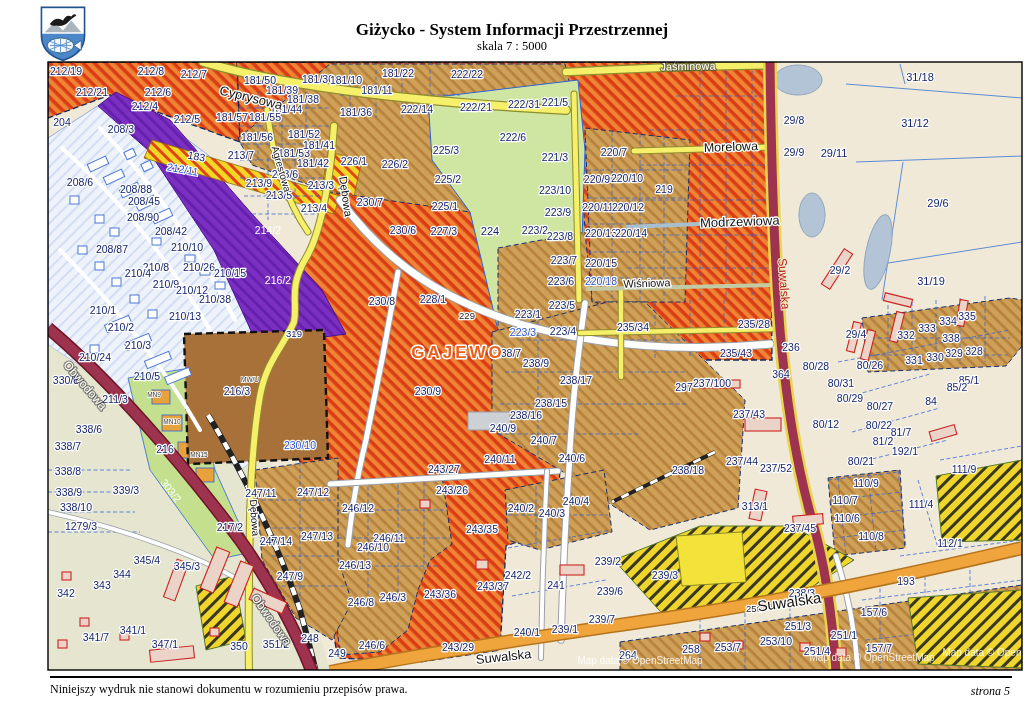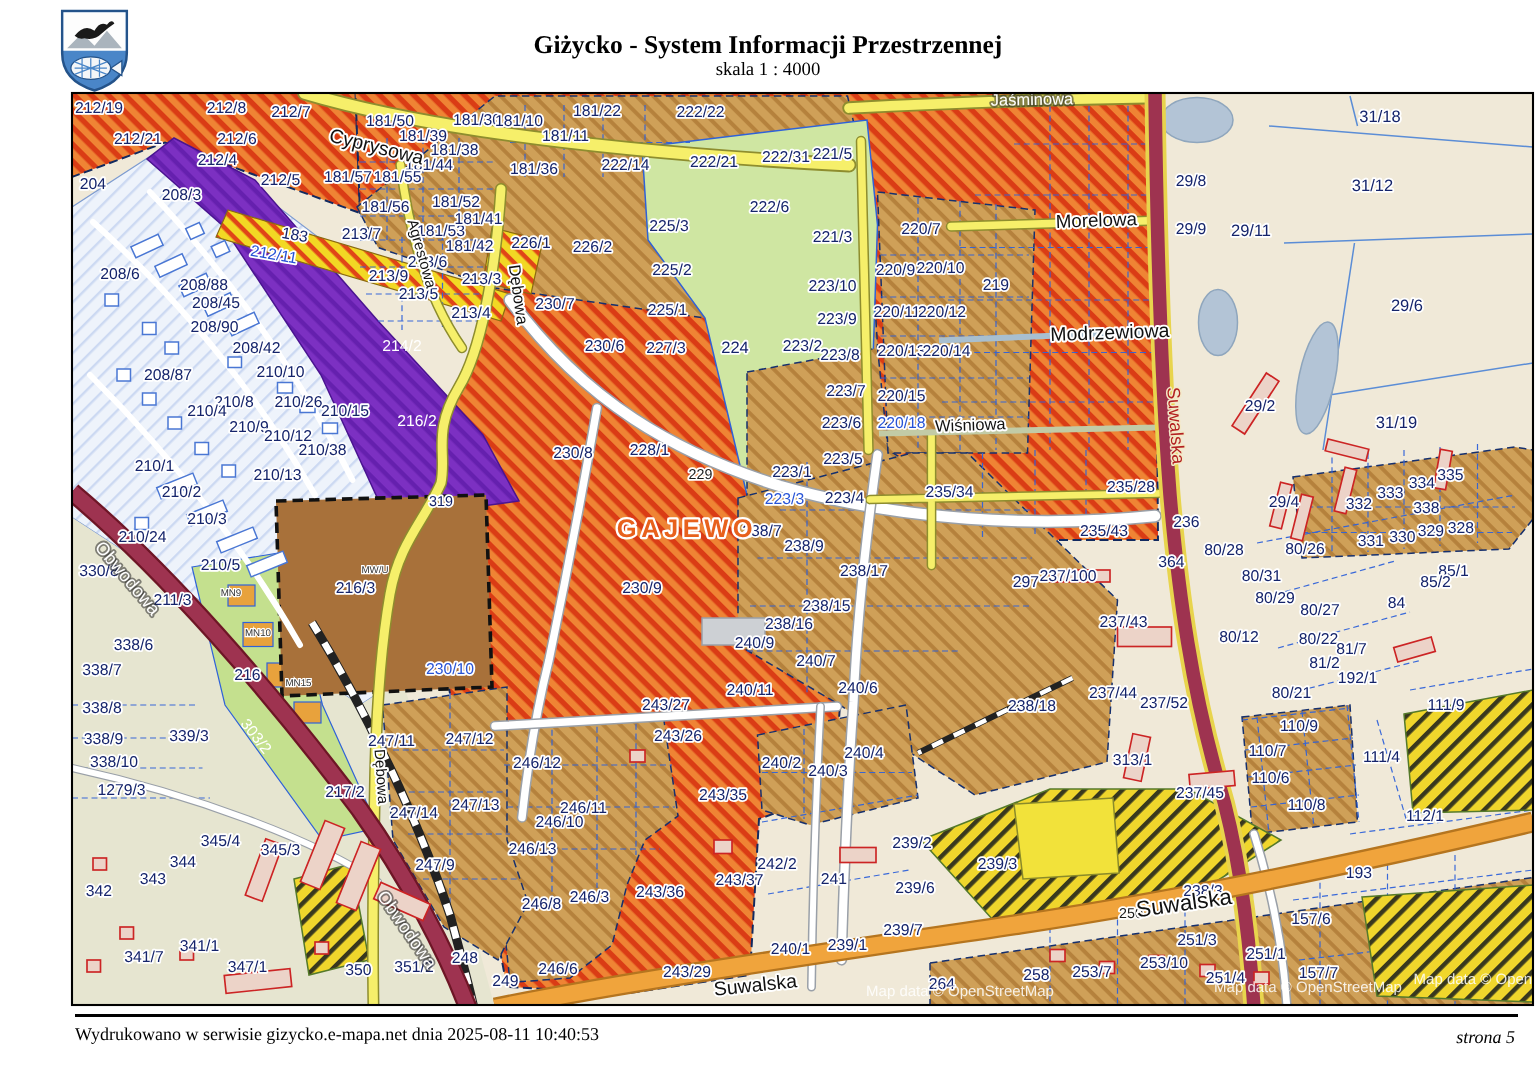--- a/index.html
+++ b/index.html
@@ -64,21 +64,21 @@
   <path d="M4,4 H56 V38 Q56,60 30,68 Q4,60 4,38 Z" fill="#4a86c8" stroke="#24538a" stroke-width="2"></path>
   <path d="M5,5 H55 V36 H5 Z" fill="#fdfdfd"></path>
   <path d="M8,34 L20,22 L30,32 L40,20 L52,34 Z" fill="#aab4bd"></path>
   <path d="M14,24 Q22,14 30,20 Q34,12 40,15 Q44,10 46,14 Q40,18 36,22 Q30,28 22,26 Q17,27 14,24 Z" fill="#1a1a1a"></path>
   <ellipse cx="27" cy="50" rx="16" ry="9" fill="#f4f6f8" stroke="#24538a" stroke-width="1"></ellipse>
   <path d="M43,50 L52,44 L52,56 Z" fill="#f4f6f8" stroke="#24538a" stroke-width="1"></path>
   <path d="M14,45 L40,55 M14,50 L40,50 M14,55 L40,45 M20,42 L20,58 M27,42 L27,58 M34,43 L34,57" stroke="#4a86c8" stroke-width="1"></path>
 </svg>
 
 <div class="hdr-title">Giżycko - System Informacji Przestrzennej</div>
-<div class="hdr-sub">skala 1 : 4000</div>
+<div class="hdr-sub">skala 7 : 5000</div>
 
 <svg id="map" width="1024" height="722" viewBox="0 0 1024 722">
   <defs>
     <clipPath id="mapclip">
         <rect x="48" y="62" width="974" height="608"></rect>
       </clipPath>
     <pattern id="ph-red" width="8" height="8" patternUnits="userSpaceOnUse" patternTransform="rotate(45)">
       <rect width="8" height="8" fill="#ef8434"></rect>
         <rect width="8" height="3.6" fill="#da3c15"></rect>
     </pattern>
@@ -536,15 +536,15 @@
         <text x="640" y="664" class="wm">Map data © OpenStreetMap</text>
         <text x="872" y="661" class="wm">Map data © OpenStreetMap</text>
         <text x="1005" y="656" class="wm">Map data © OpenStreetMap</text>
       </g>
   </g>
 
   <rect x="48" y="62" width="974" height="608" fill="none" stroke="#000" stroke-width="1.4"></rect>
 </svg>
 
 <div class="footer">
-  <div>Wydrukowano w serwisie gizycko.e-mapa.net dnia 2025-08-11 10:40:53</div>
+  <div>Niniejszy wydruk nie stanowi dokumentu w rozumieniu przepisów prawa.</div>
   <div class="fpage">strona 5</div>
 </div>
 
 </body></html>

